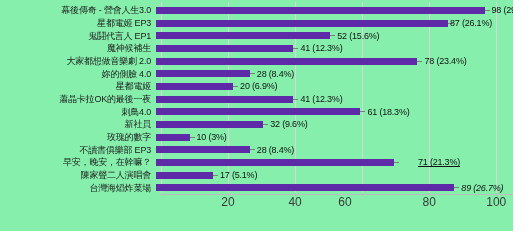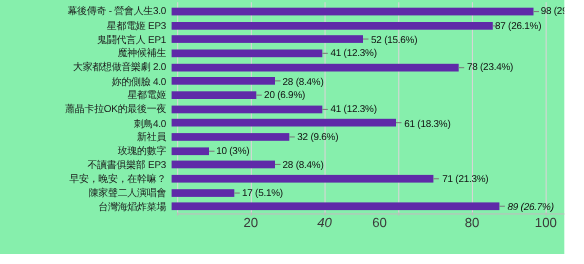--- a/index.html
+++ b/index.html
@@ -252,21 +252,21 @@
             <div class="bar" title="不讀書俱樂部 EP3: 28 (8.4%)" style="width: 93.8667px; background: rgb(95, 42, 168);"></div>
             <div class="leader" style="left: 93.8667px;"></div>
             <div class="val-label" style="left: 98.8667px;">28 (8.4%)</div>
           </div>
         </div>
         <div class="row">
           <div class="cat-label">早安，晚安，在幹嘛？</div>
           <div class="bar-area">
             <div class="bar" title="早安，晚安，在幹嘛？: 71 (21.3%)" style="width: 238.019px; background: rgb(95, 42, 168);"></div>
             <div class="leader" style="left: 238.019px;"></div>
-            <div class="val-label" style="left: 244px;">71 (21.3%)</div>
+            <div class="val-label" style="left: 260px; text-decoration: underline;">71 (21.3%)</div>
           </div>
         </div>
         <div class="row">
           <div class="cat-label">陳家聲二人演唱會</div>
           <div class="bar-area">
             <div class="bar" title="陳家聲二人演唱會: 17 (5.1%)" style="width: 56.9905px; background: rgb(95, 42, 168);"></div>
             <div class="leader" style="left: 56.9905px;"></div>
             <div class="val-label" style="left: 61.9905px;">17 (5.1%)</div>
           </div>
         </div>
@@ -278,21 +278,21 @@
             <div class="val-label" style="left: 303.362px; font-style: italic;">89 (26.7%)</div>
           </div>
         </div>
       </div>
 
     <div class="xaxis" id="xaxis" style="width: 358px;">
         <div class="tickmark" style="left: 0px;"></div>
         <div class="tickmark" style="left: 67.0476px;"></div>
         <div class="tick" style="left: 67.0476px;">20</div>
         <div class="tickmark" style="left: 134.095px;"></div>
-        <div class="tick" style="left: 134.095px; font-style: italic;">40</div>
+        <div class="tick" style="left: 134.095px;">40</div>
         <div class="tickmark" style="left: 201.143px;"></div>
         <div class="tick" style="left: 184px;">60</div>
         <div class="tickmark" style="left: 268.19px;"></div>
         <div class="tick" style="left: 268.19px;">80</div>
         <div class="tickmark" style="left: 335.238px;"></div>
         <div class="tick" style="left: 335.238px;">100</div>
       </div>
 
   </div>
 </div>

